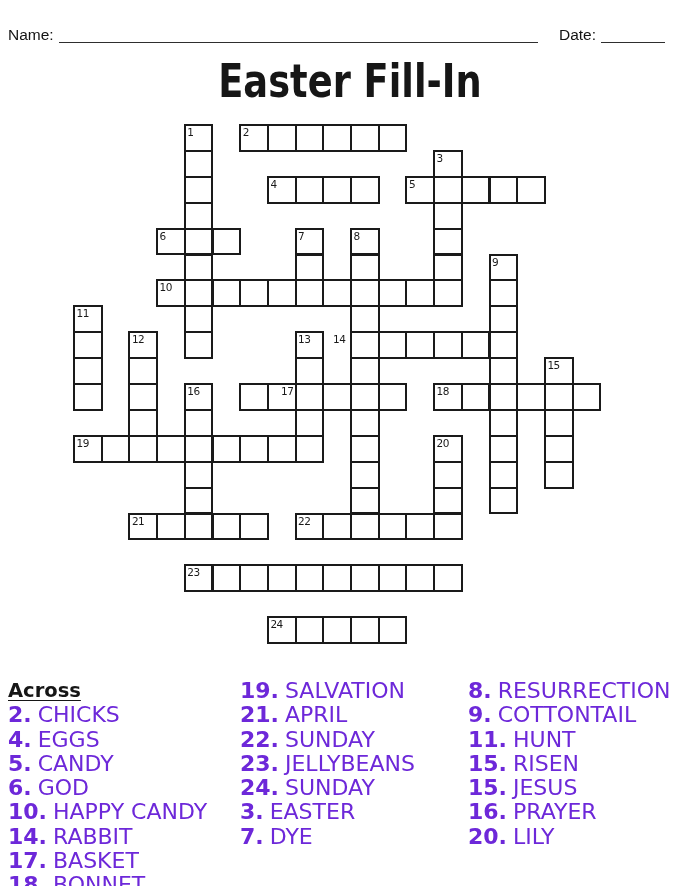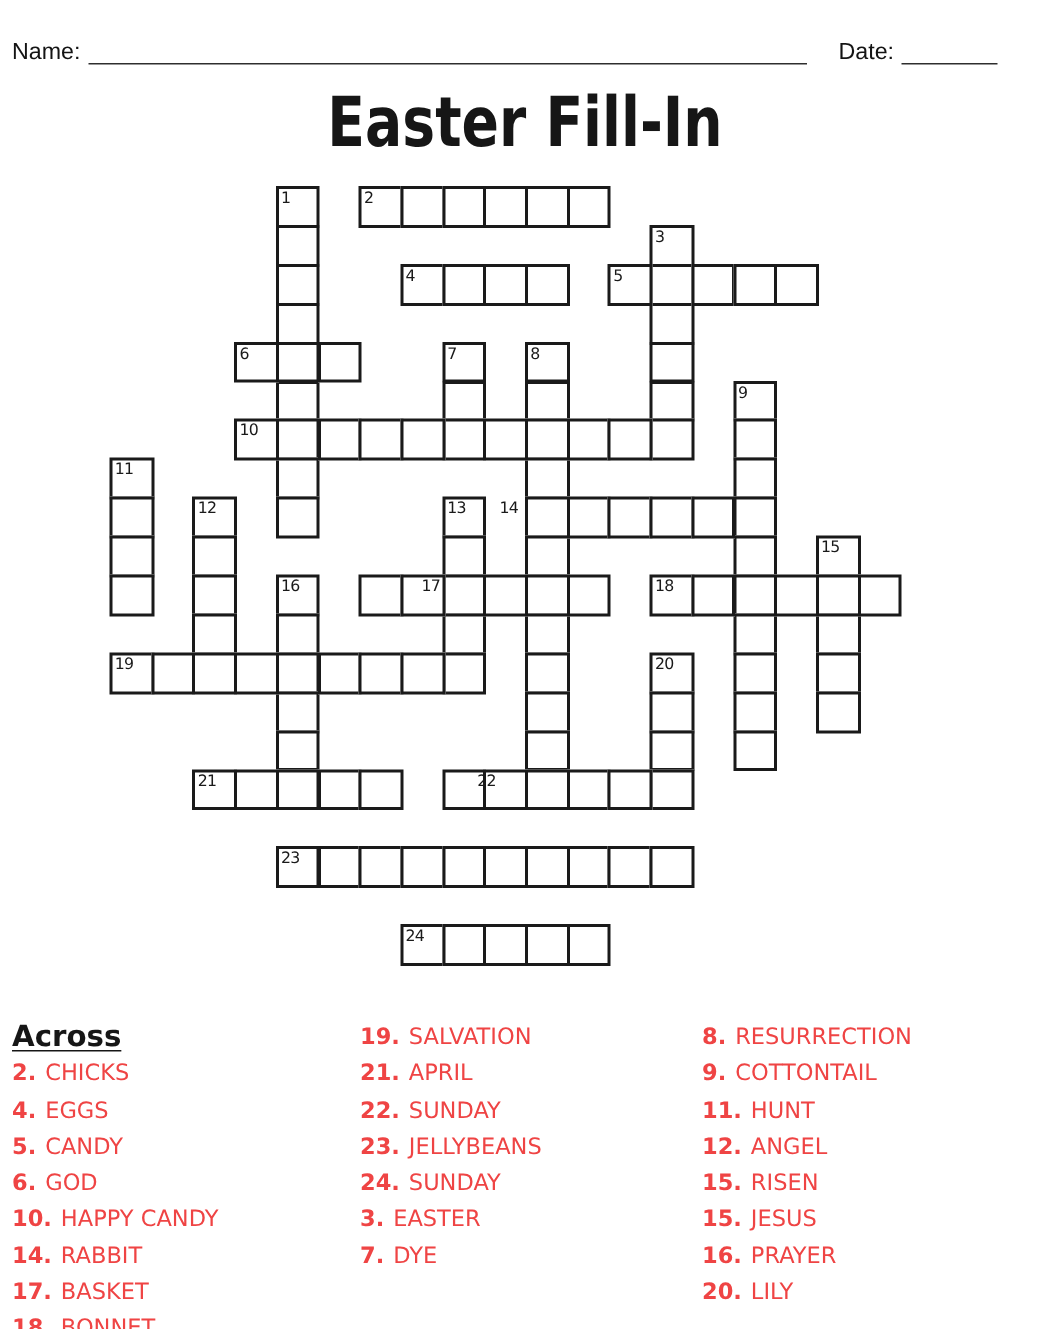--- a/index.html
+++ b/index.html
@@ -31,21 +31,21 @@
   .cell {
     position:absolute; box-sizing:border-box;
     background:var(--paper); border:2px solid var(--ink);
   }
   .cellnum {
     position:absolute; font-size:10.5px; line-height:1; color:var(--ink);
     letter-spacing:-0.5px;
   }
   
   .clue-col { position:absolute; top:640px;margin-top:39px; }
-  .clue-line { height:24.3px; line-height:24.3px; font-size:15px; white-space:nowrap; color:#ef4444; }
+  .clue-line { height:24.3px; line-height:24.3px; font-size:22px; white-space:nowrap; color:#6d28d9; }
   .clue-heading {
     height:24.3px; line-height:24.3px; font-size:19.5px; font-weight:bold;
     text-decoration:underline; text-underline-offset:3px; color:#161616;
   }
   .clue-num { font-weight:bold; margin-right:6px; }
 </style>
 </head>
 <body>
 
 <div class="page">
@@ -204,21 +204,21 @@
       <div class="cellnum" style="left: 131.9px; top: 334.2px;">12</div>
       <div class="cellnum" style="left: 298.1px; top: 334.2px;">13</div>
       <div class="cellnum" style="left: 333px; top: 334.2px;">14</div>
       <div class="cellnum" style="left: 547.4px; top: 360.1px;">15</div>
       <div class="cellnum" style="left: 187.3px; top: 386px;">16</div>
       <div class="cellnum" style="left: 257px; top: 386px; margin-left: 24px;">17</div>
       <div class="cellnum" style="left: 436.6px; top: 386px;">18</div>
       <div class="cellnum" style="left: 76.5px; top: 437.8px;">19</div>
       <div class="cellnum" style="left: 436.6px; top: 437.8px;">20</div>
       <div class="cellnum" style="left: 131.9px; top: 515.5px;">21</div>
-      <div class="cellnum" style="left: 298.1px; top: 515.5px; padding-left: 20px;">22</div>
+      <div class="cellnum" style="left: 298.1px; top: 515.5px;">22</div>
       <div class="cellnum" style="left: 187.3px; top: 567.3px;">23</div>
       <div class="cellnum" style="left: 270.4px; top: 619.1px;">24</div>
     </div>
 
   <div id="clues">
       <div class="clue-col" style="left: 8px;">
         <div class="clue-heading">Across</div>
         <div class="clue-line"><span class="clue-num">2.</span><span class="clue-word">CHICKS</span></div>
         <div class="clue-line"><span class="clue-num">4.</span><span class="clue-word">EGGS</span></div>
         <div class="clue-line"><span class="clue-num">5.</span><span class="clue-word">CANDY</span></div>
@@ -234,20 +234,19 @@
         <div class="clue-line"><span class="clue-num">22.</span><span class="clue-word">SUNDAY</span></div>
         <div class="clue-line"><span class="clue-num">23.</span><span class="clue-word">JELLYBEANS</span></div>
         <div class="clue-line"><span class="clue-num">24.</span><span class="clue-word">SUNDAY</span></div>
         <div class="clue-line"><span class="clue-num">3.</span><span class="clue-word">EASTER</span></div>
         <div class="clue-line"><span class="clue-num">7.</span><span class="clue-word">DYE</span></div>
       </div>
       <div class="clue-col" style="left: 468px;">
         <div class="clue-line"><span class="clue-num">8.</span><span class="clue-word">RESURRECTION</span></div>
         <div class="clue-line"><span class="clue-num">9.</span><span class="clue-word">COTTONTAIL</span></div>
         <div class="clue-line"><span class="clue-num">11.</span><span class="clue-word">HUNT</span></div>
-        <div class="clue-line"><span class="clue-num">12.</span><span class="clue-word">ANGEL</span></div>
         <div class="clue-line"><span class="clue-num">15.</span><span class="clue-word">RISEN</span></div>
         <div class="clue-line"><span class="clue-num">15.</span><span class="clue-word">JESUS</span></div>
         <div class="clue-line"><span class="clue-num">16.</span><span class="clue-word">PRAYER</span></div>
         <div class="clue-line"><span class="clue-num">20.</span><span class="clue-word">LILY</span></div>
       </div>
     </div>
 </div>
 
 </body></html>

